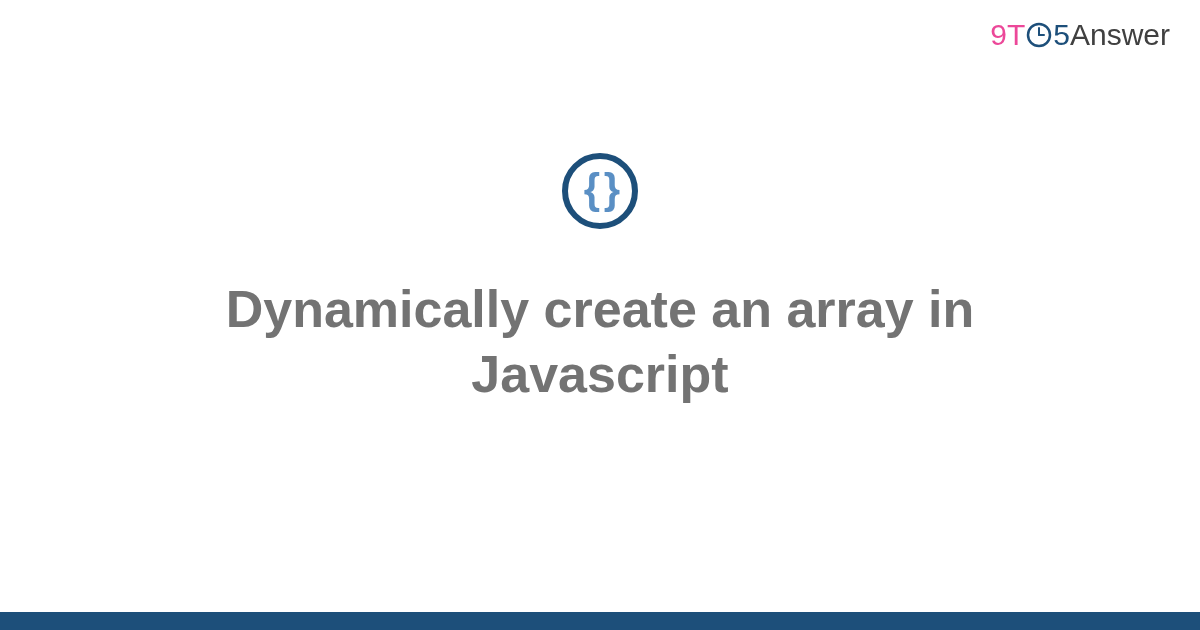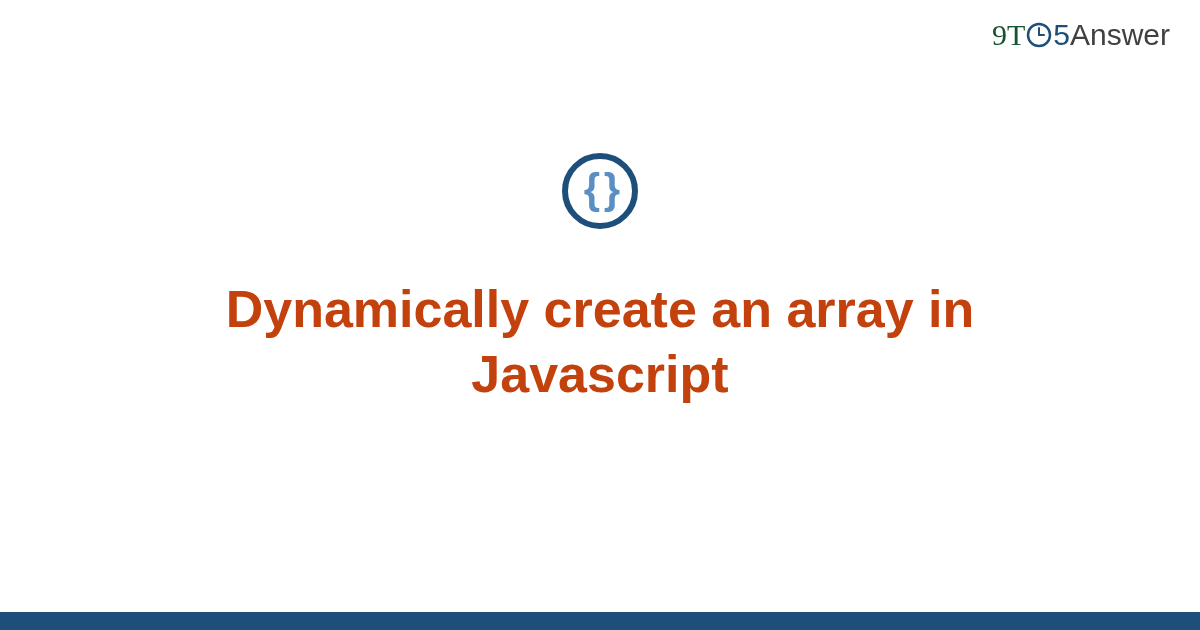--- a/index.html
+++ b/index.html
@@ -18,23 +18,22 @@
     .header {
       position: absolute;
       top: 18px;
       right: 30px;
       display: flex;
       align-items: baseline;
       font-size: 30px;
       font-weight: 400;
     }
     .logo-9t {
-      color: #14532d;
+      color: #ec4899;
       font-weight: 500;
-      font-family: Liberation Serif, serif;
     }
     .logo-clock {
       display: inline-flex;
       align-items: center;
       justify-content: center;
       position: relative;
       top: 3px;
       margin: 0 1px;
     }
     .logo-5 {
@@ -76,21 +75,21 @@
       color: #5a8fc4;
       letter-spacing: -4px;
       font-family: Arial, sans-serif;
       line-height: 1;
       position: relative;
       top: -2px;
     }
     .title {
       font-size: 52px;
       font-weight: 700;
-      color: #c2410c;
+      color: #737373;
       text-align: center;
       line-height: 1.25;
       max-width: 1000px;
     }
     .footer-bar {
       position: absolute;
       bottom: 0;
       left: 0;
       right: 0;
       height: 18px;

